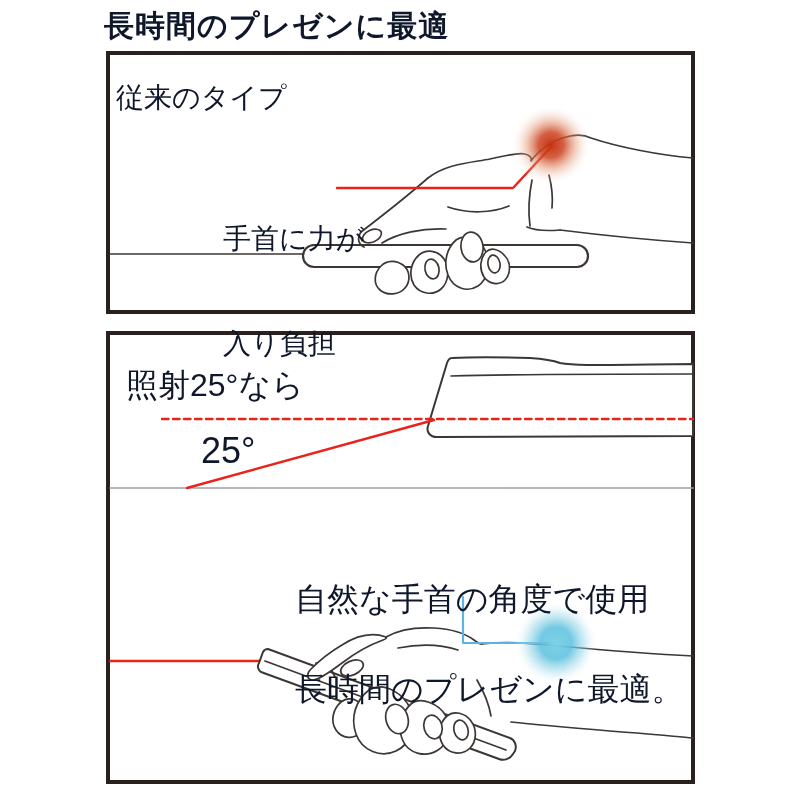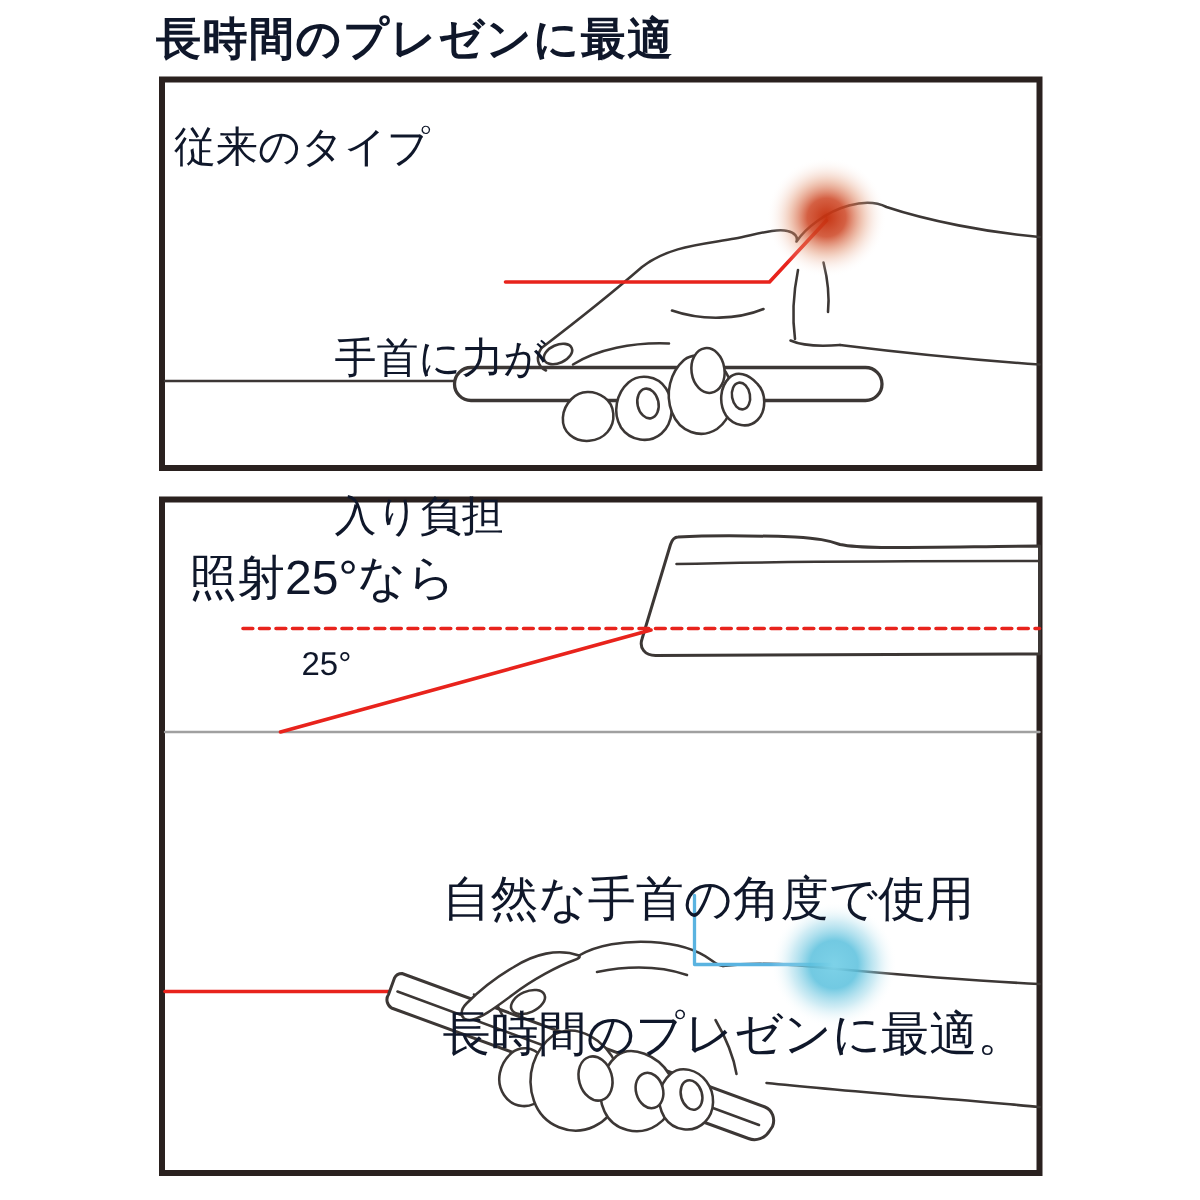--- a/index.html
+++ b/index.html
@@ -7,21 +7,21 @@
          font-family:"Liberation Sans",sans-serif;color:#0f172a;}
   .panel{position:absolute;border:4px solid #2a211f;box-sizing:border-box;background:#fff;}
   #panel-conventional{left:106px;top:51px;width:589px;height:263px;}
   #panel-angle{left:106px;top:331px;width:589px;height:453px;}
   #art{position:absolute;left:0;top:0;width:800px;height:800px;pointer-events:none;}
   .txt{position:absolute;white-space:pre;}
   #main-title{left:104px;top:6px;font-size:30px;font-weight:600;letter-spacing:1px;}
   #label-conventional{left:116px;top:79px;font-size:28px;font-weight:500;}
   #annot-strain{left:201px;top:151px;font-size:28px;line-height:35px;font-weight:400;margin-left:22px;}
   #label-angle{left:126px;top:364px;font-size:32px;font-weight:500;}
-  #label-degrees{left:201px;top:430px;font-size:22px;font-weight:500;}
+  #label-degrees{left:201px;top:430px;font-size:36px;font-weight:500;}
   #caption-natural{left:295px;top:524px;font-size:32px;line-height:30px;font-weight:500;}
   .ln{display:block;}
 </style>
 </head>
 <body>
 
 <div id="stage">
 
   <div id="panel-conventional" class="panel"></div>
   <div id="panel-angle" class="panel"></div>

